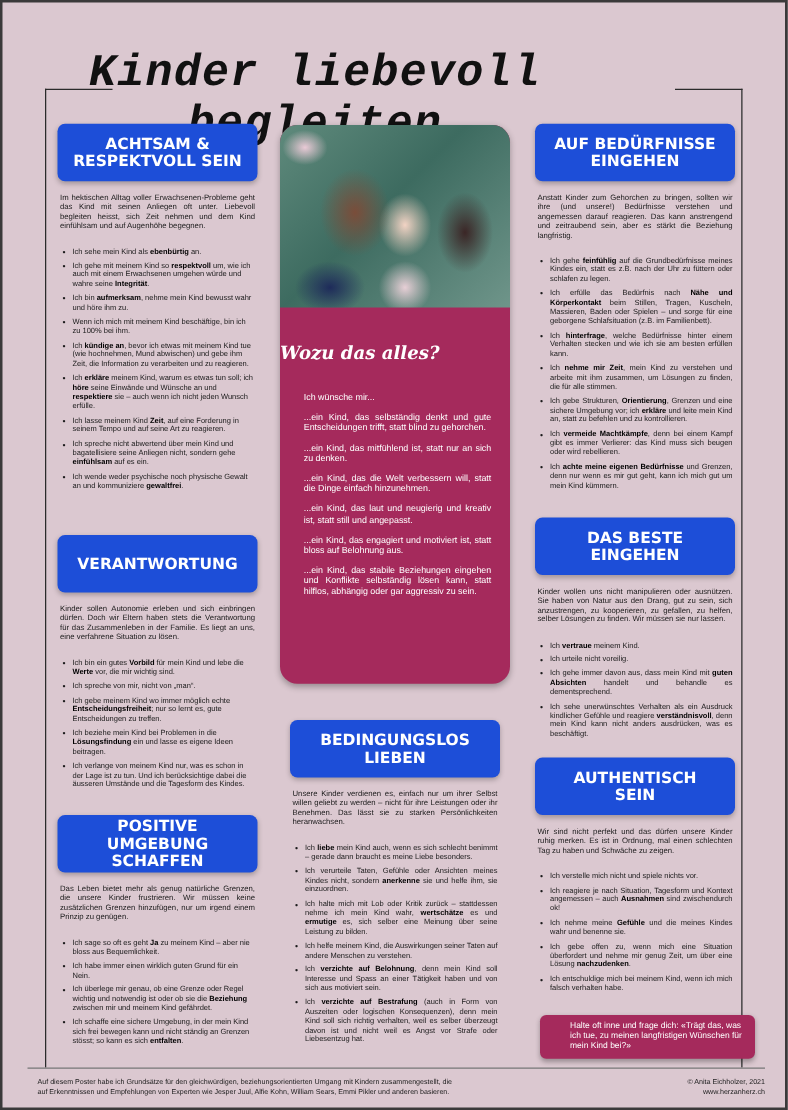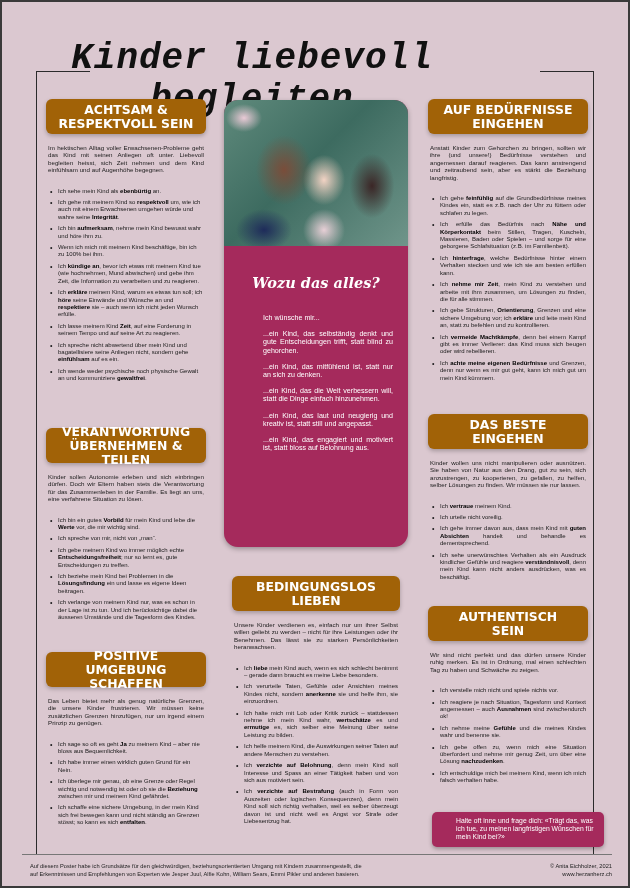--- a/index.html
+++ b/index.html
@@ -14,26 +14,26 @@
     font-size: 9.6px; color: #1f1f1f; letter-spacing: 0.1px;
   }
   .main-title {
     position: absolute; top: 36px; left: 0; width: 500px; text-align: center;
     font-family: Liberation Mono, monospace; font-style: italic; font-weight: bold;
     font-size: 36px; color: #111; letter-spacing: 1px;
   }
   .frame-line { position: absolute; background: #2b2b2b; }
   .col { position: absolute; }
   .section-head {
-    background: #a16207; color: #fff; border-radius: 6px;
+    background: #1d4ed8; color: #fff; border-radius: 6px;
     box-shadow: 0 2px 4px rgba(0,0,0,0.25);
     font-family: "DejaVu Sans", sans-serif; font-weight: bold;
     font-size: 12.4px; line-height: 14px; text-align: center;
     display: flex; align-items: center; justify-content: center;
-    height: 35px; padding: 0 6px;
+    height: 46px; padding: 0 6px;
   }
   .intro {
     font-size: 6.2px; line-height: 7.4px; text-align: justify;
     margin: 10px 2px 0 2px; color: #1a1a1a;
   }
   ul.bullets { list-style: none; margin: 14px 2px 0 2px; }
   ul.bullets li {
     position: relative; padding-left: 10px; font-size: 6px; line-height: 7.4px;
     margin-bottom: 4px; color: #1a1a1a;
   }
@@ -52,26 +52,26 @@
     background:
       radial-gradient(ellipse 18px 14px at 20px 18px, rgba(250,210,225,0.9), transparent),
       radial-gradient(ellipse 40px 50px at 60px 70px, #7a4d3a, transparent 70%),
       radial-gradient(ellipse 30px 36px at 100px 80px, #f2d3c4, transparent 70%),
       radial-gradient(ellipse 32px 46px at 148px 86px, #3b2626, transparent 70%),
       radial-gradient(ellipse 40px 30px at 40px 130px, #1e2b5a, transparent 70%),
       radial-gradient(ellipse 30px 30px at 100px 130px, #e7cfd6, transparent 70%),
       linear-gradient(135deg, #5f8a7c 0%, #3d6b60 45%, #6f958a 100%);
   }
   .card-title {
-    position: absolute; top: 174px; left: 0; width: 184px; text-align: center;
+    position: absolute; top: 174px; left: 0; width: 184px; 
     font-family: "DejaVu Serif", serif; font-style: italic; font-weight: bold;
     color: #fff; font-size: 14.5px;
   }
   .card-body { position: absolute; top: 214px; left: 19px; width: 150px; color: #fff; }
-  .card-body p { font-size: 7.1px; line-height: 8.2px; text-align: justify; margin-bottom: 8px; margin-left: 20px; }
+  .card-body p { font-size: 7.1px; line-height: 8.2px; text-align: justify; margin-bottom: 8px; }
   .quote-box {
     position: absolute; left: 430px; top: 810px; width: 172px; height: 35px;
     background: #a52a5c; border-radius: 5px; box-shadow: 0 2px 4px rgba(0,0,0,0.3);
     color: #fff; font-size: 6.8px; line-height: 7.8px; padding: 5px 10px 0 24px;
   }
   .footer-line { position: absolute; left: 20px; top: 852px; width: 590px; height: 1px; background: #777; }
   .footer-text { position: absolute; left: 28px; top: 860px; width: 420px; font-size: 5.7px; line-height: 8px; color: #222; }
   .footer-right { position: absolute; right: 16px; top: 860px; text-align: right; font-size: 5.7px; line-height: 8px; color: #222; }
 </style>
 </head>
@@ -99,21 +99,21 @@
         <li>Ich <b>kündige an</b>, bevor ich etwas mit meinem Kind tue (wie hochnehmen, Mund abwischen) und gebe ihm Zeit, die Information zu verarbeiten und zu reagieren.</li>
         <li>Ich <b>erkläre</b> meinem Kind, warum es etwas tun soll; ich <b>höre</b> seine Einwände und Wünsche an und <b>respektiere</b> sie – auch wenn ich nicht jeden Wunsch erfülle.</li>
         <li>Ich lasse meinem Kind <b>Zeit</b>, auf eine Forderung in seinem Tempo und auf seine Art zu reagieren.</li>
         <li>Ich spreche nicht abwertend über mein Kind und bagatellisiere seine Anliegen nicht, sondern gehe <b>einfühlsam</b> auf es ein.</li>
         <li>Ich wende weder psychische noch physische Gewalt an und kommuniziere <b>gewaltfrei</b>.</li>
       </ul>
   </div>
 
   <div class="col" style="left:44px;top:426px;width:160px;">
     <div class="section-head">
-      <div><span>VERANTWORTUNG</span><br><span>ÜBERNEHMEN &amp; TEILEN</span></div>
+      <div><span>VERANTWORTUNG</span><br></div>
     </div>
     <p class="intro">Kinder sollen Autonomie erleben und sich einbringen dürfen. Doch wir Eltern haben stets die Verantwortung für das Zusammenleben in der Familie. Es liegt an uns, eine verfahrene Situation zu lösen.</p>
     <ul class="bullets">
         <li>Ich bin ein gutes <b>Vorbild</b> für mein Kind und lebe die <b>Werte</b> vor, die mir wichtig sind.</li>
         <li>Ich spreche von mir, nicht von „man“.</li>
         <li>Ich gebe meinem Kind wo immer möglich echte <b>Entscheidungsfreiheit</b>; nur so lernt es, gute Entscheidungen zu treffen.</li>
         <li>Ich beziehe mein Kind bei Problemen in die <b>Lösungsfindung</b> ein und lasse es eigene Ideen beitragen.</li>
         <li>Ich verlange von meinem Kind nur, was es schon in der Lage ist zu tun. Und ich berücksichtige dabei die äusseren Umstände und die Tagesform des Kindes.</li>
       </ul>
   </div>
@@ -136,20 +136,21 @@
       
     </div>
     <div class="card-title">Wozu das alles?</div>
     <div class="card-body">
       <p>Ich wünsche mir...</p>
       <p>...ein Kind, das selbständig denkt und gute Entscheidungen trifft, statt blind zu gehorchen.</p>
       <p>...ein Kind, das mitfühlend ist, statt nur an sich zu denken.</p>
       <p>...ein Kind, das die Welt verbessern will, statt die Dinge einfach hinzunehmen.</p>
       <p>...ein Kind, das laut und neugierig und kreativ ist, statt still und angepasst.</p>
       <p>...ein Kind, das engagiert und motiviert ist, statt bloss auf Belohnung aus.</p>
+      <p>...ein Kind, das stabile Beziehungen eingehen und Konflikte selbständig lösen kann, statt hilflos, abhängig oder gar aggressiv zu sein.</p>
     </div>
   </div>
 
   <div class="col" style="left:426px;top:97px;width:160px;">
     <div class="section-head">
       <div><span>AUF BEDÜRFNISSE</span><br><span>EINGEHEN</span></div>
     </div>
     <p class="intro">Anstatt Kinder zum Gehorchen zu bringen, sollten wir ihre (und unsere!) Bedürfnisse verstehen und angemessen darauf reagieren. Das kann anstrengend und zeitraubend sein, aber es stärkt die Beziehung langfristig.</p>
     <ul class="bullets justify">
         <li>Ich gehe <b>feinfühlig</b> auf die Grundbedürfnisse meines Kindes ein, statt es z.B. nach der Uhr zu füttern oder schlafen zu legen.</li>

